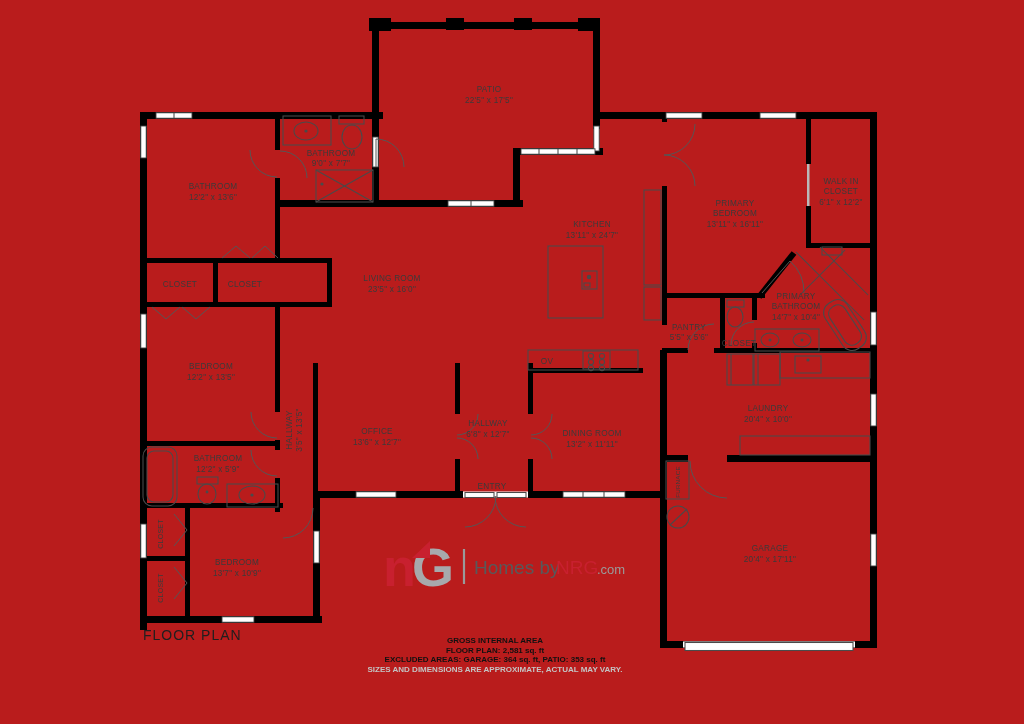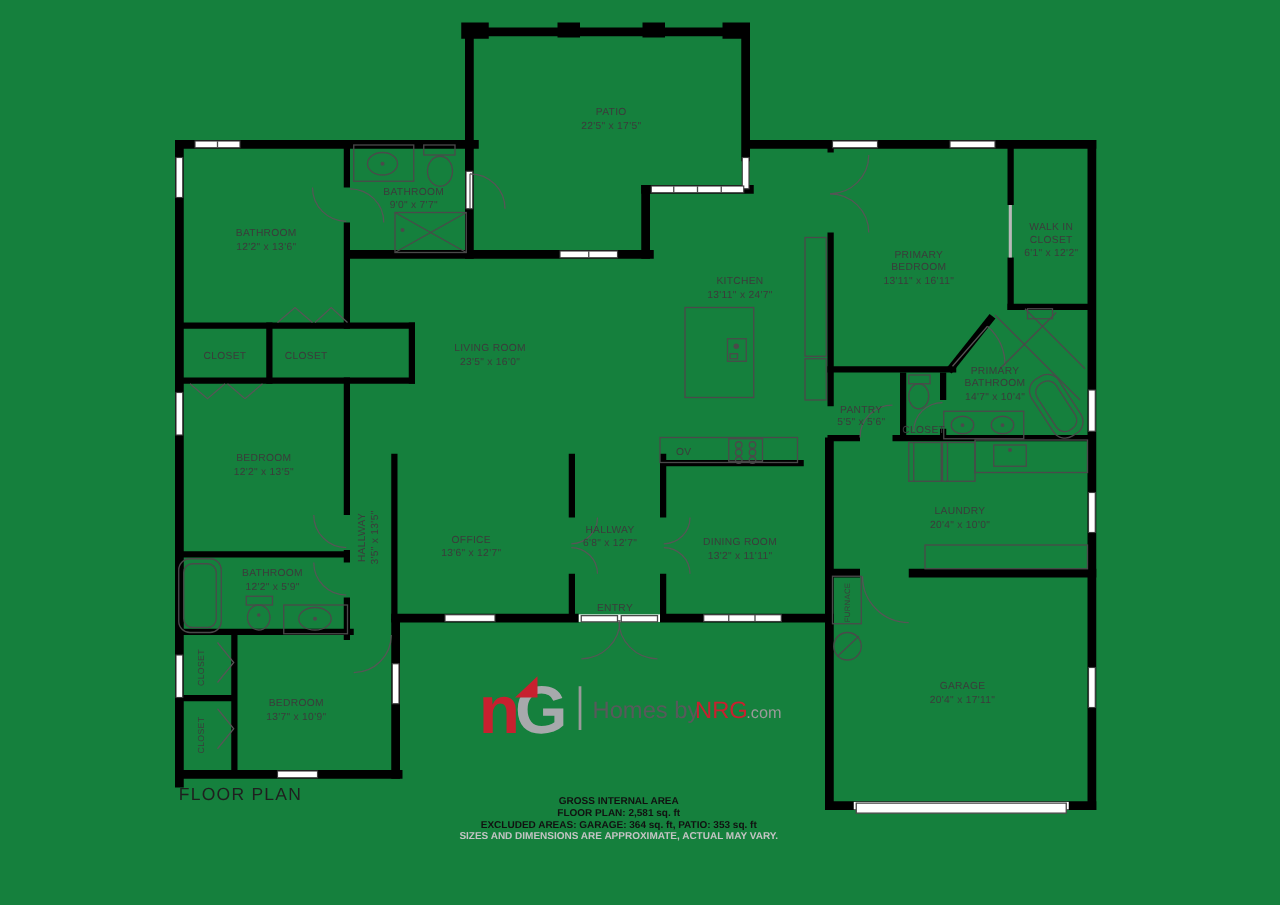--- a/index.html
+++ b/index.html
@@ -1,16 +1,16 @@
 <!DOCTYPE html>
 <html style="--wall: #000000; --fixture: #4a4a4a; --label: #3b3b3b; --brand-red: #c8202f; --brand-gray: #a7a9ac; --text-dark: #58595b; --disclaimer-gray: #c4c4c4;"><head>
 <meta charset="utf-8">
 <style>
   html,body{margin:0;padding:0;background:#fff;width:1024px;height:724px;overflow:hidden}
-  .stage{position:relative;width:1024px;height:724px;background:#15803d}
+  .stage{position:relative;width:1024px;height:724px;background:#b91c1c}
   svg{display:block}
   .w{fill:var(--wall,#000)}
   .wline{stroke:var(--wall,#000);stroke-width:6;fill:none}
   .win{fill:#fff;stroke:#3c3c3c;stroke-width:0.9}
   .thin{fill:none;stroke:var(--fixture,#4a4a4a);stroke-width:1.05}
   .thinw{fill:#fff;stroke:var(--fixture,#4a4a4a);stroke-width:1.05}
   .arc{fill:none;stroke:#565656;stroke-width:1}
   .dot{fill:#4a4a4a}
   .jamb{fill:#b9b9b9}
   .lbl{fill:var(--label,#3b3b3b);font-family:"Liberation Sans",sans-serif;font-size:8.2px;text-anchor:middle;letter-spacing:.25px}

